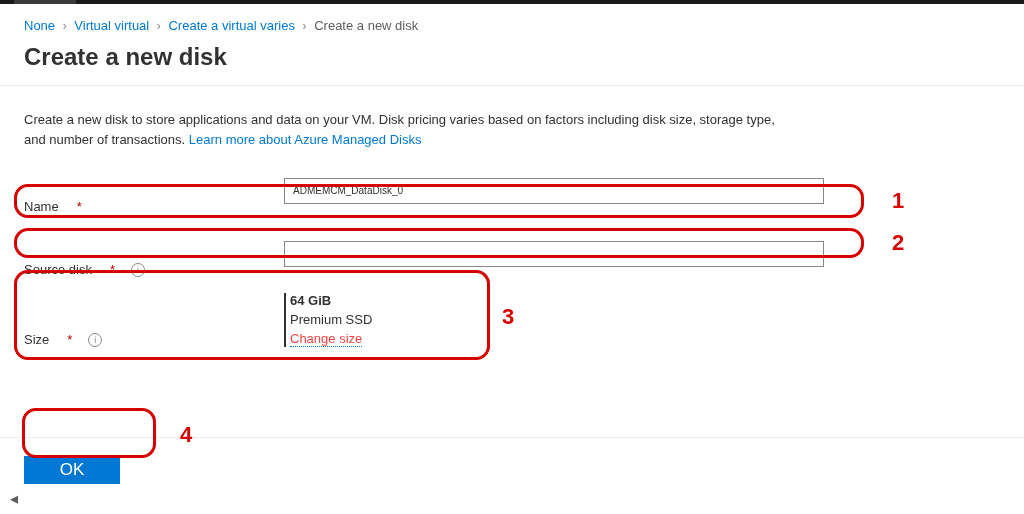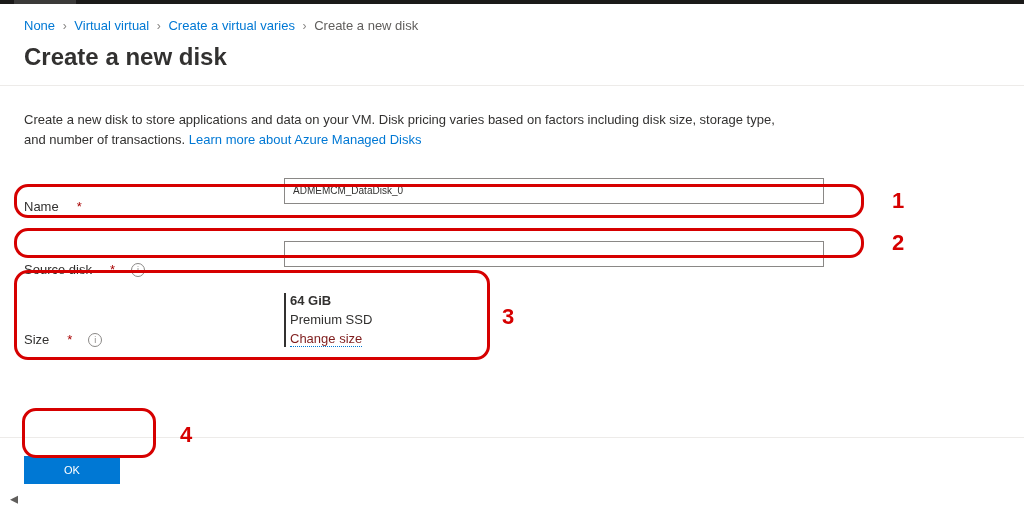--- a/index.html
+++ b/index.html
@@ -121,21 +121,21 @@
     display: flex;
     align-items: flex-start;
   }
   .size-values {
     border-left: 2px solid #323130;
     padding-left: 4px;
   }
   .size-values .size-gib { font-weight:600; }
   .size-values .size-tier { margin-top:4px; }
   .size-values a.change-size {
-    color:#7f1d1d;
+    color:#ef4444;
     text-decoration: none;
     border-bottom: 1px dotted #0078d4;
     display:inline-block;
     margin-top:4px;
   }
   .annot-box {
     position: absolute;
     border: 3px solid #d60000;
     border-radius: 14px;
     pointer-events: none;
@@ -154,21 +154,21 @@
     width: 100%;
     padding: 18px 24px 0 24px;
     border-top: 1px solid #edebe9;
   }
   .ok-btn {
     background: #0078d4;
     color: #fff;
     border: none;
     width: 96px;
     height: 28px;
-    font-size: 11px;
+    font-size: 17px;
     cursor: pointer;
     font-family: inherit;
   }
   .scroll-left {
     position: absolute;
     bottom: 6px;
     left: 10px;
     font-size: 16px;
     color: #605e5c;
     cursor: pointer;

